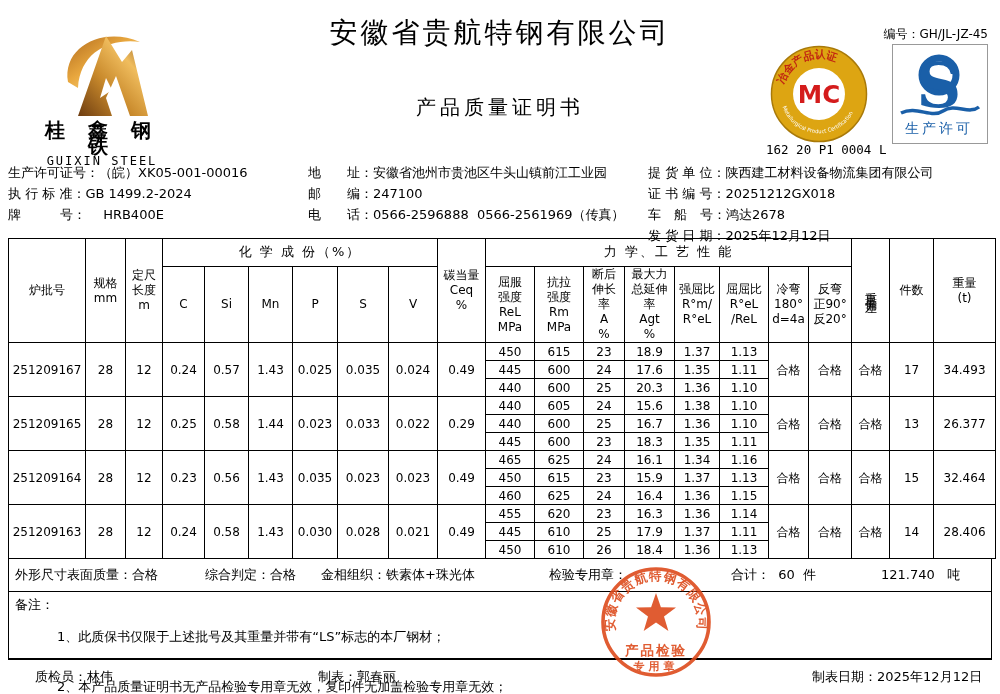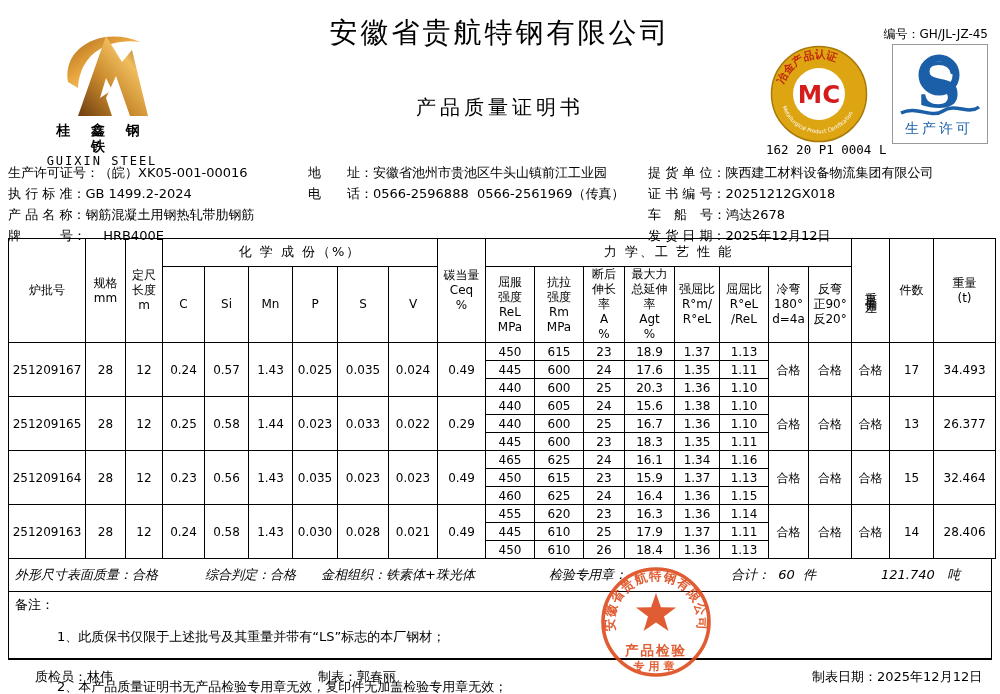--- a/index.html
+++ b/index.html
@@ -7,21 +7,21 @@
     width:1000px;height:694px;position:relative;background:#fff;color:#000;
     font-family:"DejaVu Sans",sans-serif;overflow:hidden;
   }
   
   .company-title{position:absolute;left:0;right:0;top:14px;text-align:center;
     font-family:"DejaVu Serif","Liberation Serif",serif;font-size:28px;letter-spacing:3px;}
   .doc-title{position:absolute;left:0;right:0;top:94px;text-align:center;
     font-family:"DejaVu Serif","Liberation Serif",serif;font-size:20px;letter-spacing:4px;}
   .doc-no{position:absolute;right:12px;top:26px;font-size:12px;white-space:pre;}
   .logo{position:absolute;left:42px;top:26px;width:120px;text-align:center;}
-  .logo-cn{font-size:14px;font-weight:bold;letter-spacing:8px;line-height:16px;}
+  .logo-cn{font-size:20px;font-weight:bold;letter-spacing:8px;line-height:16px;}
   .logo-en{font-size:12px;letter-spacing:2px;font-family:"DejaVu Sans Mono",monospace;}
   .mc-badge{position:absolute;left:770px;top:45px;}
   .mc-code{position:absolute;left:766px;top:142px;font-size:12.5px;white-space:pre;
     font-family:"DejaVu Sans Mono",monospace;}
   .qs-badge{position:absolute;left:892px;top:44px;width:94px;height:98px;border:1px solid #999;background:#fff;}
   
   .info{position:absolute;left:8px;top:162px;width:984px;font-size:13px;}
   .info-col{position:absolute;top:0;}
   #info-left{left:0;}
   #info-mid{left:300px;}
@@ -36,21 +36,21 @@
     padding:0;font-weight:normal;font-size:12px;overflow:hidden;}
   .doc thead th{white-space:pre-line;line-height:1.25;}
   .doc thead tr.r1{height:28px;}
   .doc thead tr.r2{height:66px;}
   .doc thead th.group-h{font-size:13px;letter-spacing:2px;}
   .doc tbody tr{height:18px;}
   .doc td{line-height:1;}
   .vert span{writing-mode:vertical-lr;text-orientation:upright;letter-spacing:3px;font-size:12px;}
   
   .summary{position:relative;height:32px;border:1px solid #000;border-top:none;font-size:13px;}
-  .summary span{position:absolute;line-height:32px;white-space:pre;font-style:italic;}
+  .summary span{position:absolute;line-height:32px;white-space:pre;}
   .s1{left:6px;} .s2{left:196px;} .s3{left:312px;} .s4{left:540px;} .s5{left:722px;} .s6{left:872px;}
   .notes{position:relative;height:66px;border:1px solid #000;border-top:none;border-bottom:2px solid #000;
     font-size:13px;}
   .notes-label{position:absolute;left:6px;top:4px;white-space:pre;}
   .notes-lines{position:absolute;left:48px;top:4px;line-height:16.5px;white-space:pre;}
   
   .stamp{position:absolute;left:596px;top:562px;width:120px;height:122px;opacity:.9;pointer-events:none;}
   
   .footer{position:absolute;left:0;top:668px;width:1000px;font-size:13px;}
   .footer span{position:absolute;white-space:pre;}
@@ -110,25 +110,25 @@
     <text x="46" y="62" text-anchor="middle" font-size="62" font-weight="bold" fill="#1a5fa8" font-family="DejaVu Serif, serif">S</text>
     <path d="M 8 68 C 24 60 38 74 50 66 C 62 58 76 70 86 62" fill="none" stroke="#1a5fa8" stroke-width="3.5"></path>
     <text x="46" y="88" text-anchor="middle" font-size="14" letter-spacing="3" fill="#1a5fa8">生产许可</text>
   </svg>
 </div>
 
 <div class="info">
   <div class="info-col" id="info-left">
       <div class="info-row"><span class="ilabel">生产许可证号：</span><span class="ivalue">（皖）XK05-001-00016</span></div>
       <div class="info-row"><span class="ilabel">执 行 标 准：</span><span class="ivalue">GB 1499.2-2024</span></div>
-      <div class="info-row"><span class="ilabel">产 品 名 称：</span><span class="ivalue">钢筋混凝土用钢热轧带肋钢筋</span></div>
       <div class="info-row"><span class="ilabel">牌　　　号：</span><span class="ivalue">　 HRB400E</span></div>
     </div>
   <div class="info-col" id="info-mid">
       <div class="info-row"><span class="ilabel">地　　址：</span><span class="ivalue">安徽省池州市贵池区牛头山镇前江工业园</span></div>
+      <div class="info-row"><span class="ilabel">邮　　编：</span><span class="ivalue">247100</span></div>
       <div class="info-row"><span class="ilabel">电　　话：</span><span class="ivalue">0566-2596888  0566-2561969（传真）</span></div>
     </div>
   <div class="info-col" id="info-right">
       <div class="info-row"><span class="ilabel">提 货 单 位：</span><span class="ivalue">陕西建工材料设备物流集团有限公司</span></div>
       <div class="info-row"><span class="ilabel">证 书 编 号：</span><span class="ivalue">20251212GX018</span></div>
       <div class="info-row"><span class="ilabel">车　船　号：</span><span class="ivalue">鸿达2678</span></div>
       <div class="info-row"><span class="ilabel">发 货 日 期：</span><span class="ivalue">2025年12月12日</span></div>
     </div>
 </div>
 

